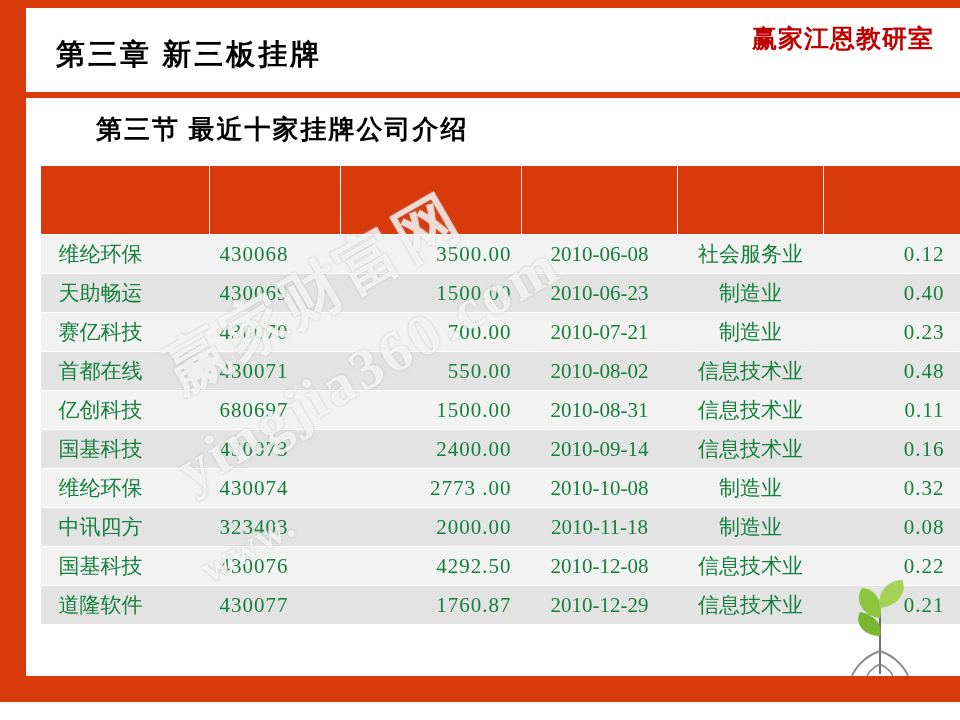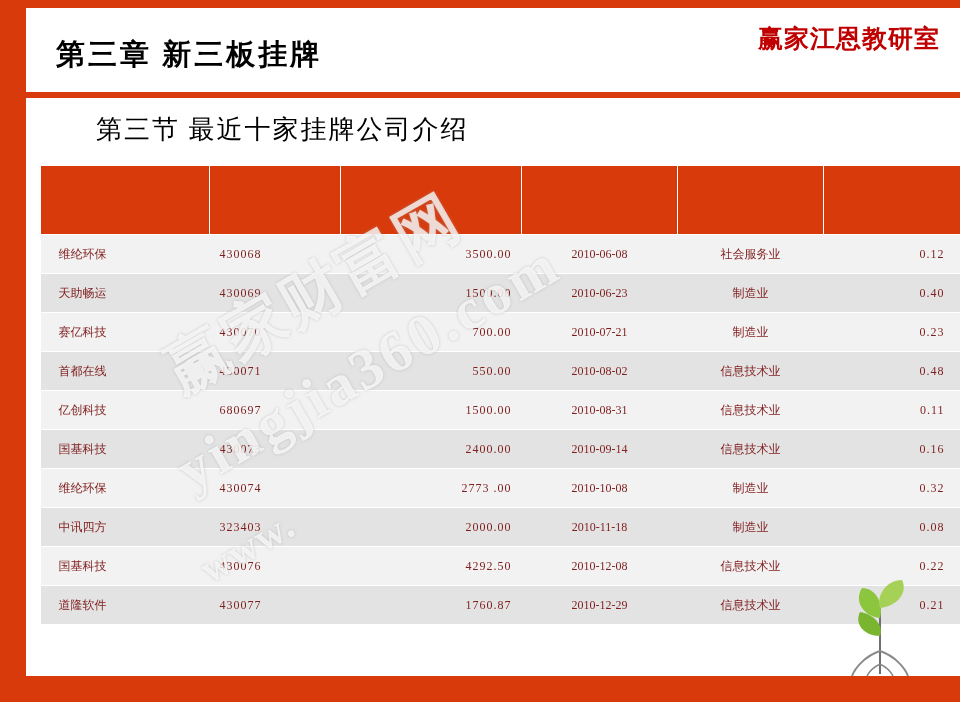--- a/index.html
+++ b/index.html
@@ -53,21 +53,21 @@
     left: 0;
     bottom: 0;
     width: 960px;
     height: 18px;
     background: #ffffff;
   }
 
   
   .brand {
     position: absolute;
-    right: 20px;
+    right: 26px;
     top: 22px;
     color: #c00000;
     font-size: 25px;
     font-weight: bold;
     letter-spacing: 1px;
     font-family: "Liberation Serif", serif;
   }
   .chapter-title {
     position: absolute;
     left: 56px;
@@ -75,21 +75,21 @@
     font-size: 29px;
     font-weight: bold;
     color: #000000;
     letter-spacing: 3px;
   }
   .section-title {
     position: absolute;
     left: 96px;
     top: 112px;
     font-size: 26px;
-    font-weight: normal;
+    font-weight: bold;
     color: #000000;
     letter-spacing: 2px;
   }
 
   
   .table-wrap {
     position: absolute;
     left: 40px;
     top: 165px;
     width: 880px;
@@ -103,22 +103,22 @@
   table.data th {
     background: #d93a0b;
     height: 68px;
     border: 1px solid #ffffff;
     padding: 0;
   }
   table.data td {
     height: 38px;
     border-bottom: 1px solid #ffffff;
     padding: 0 10px;
-    color: #7f1d1d;
-    font-size: 12px;
+    color: #15803d;
+    font-size: 21px;
     white-space: nowrap;
   }
   table.data tbody tr:nth-child(odd) td {
     background: #f2f2f2;
   }
   table.data tbody tr:nth-child(even) td {
     background: #e3e3e3;
   }
   .c-name   { width: 150px; text-align: left; padding-left: 18px !important; }
   .c-code   { width: 130px; text-align: left; letter-spacing: 1px; margin-top: 16px; }

